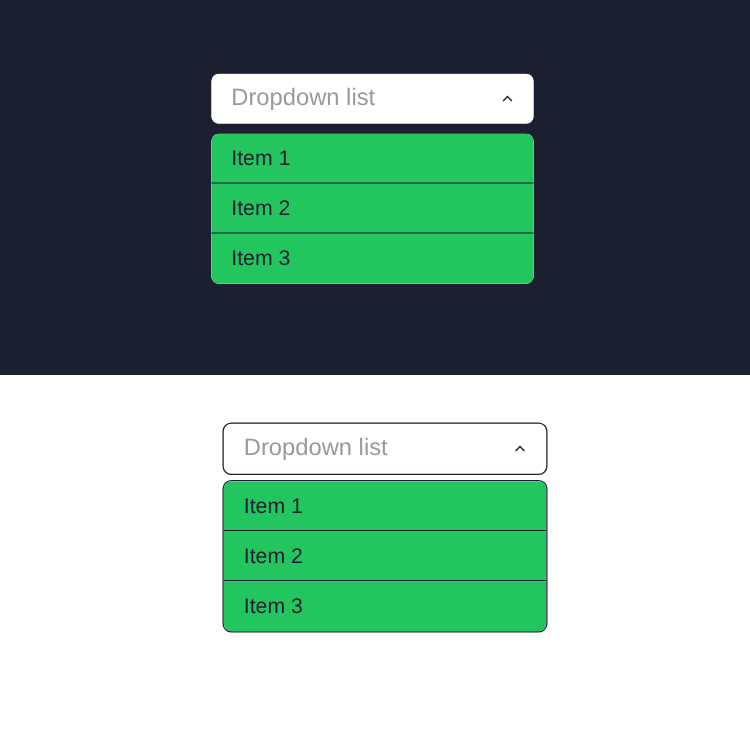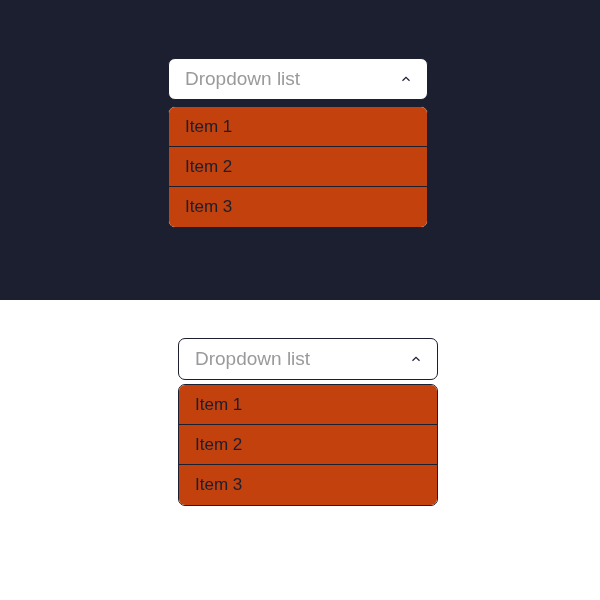--- a/index.html
+++ b/index.html
@@ -49,21 +49,21 @@
   .panel.light .dd-list { margin-top: 4px; }
   .dd-item {
     height: 40px;
     display: flex;
     align-items: center;
     padding: 0 16px;
     font-size: 17px;
     color: #1b1f2f;
     border-bottom: 1px solid #1b1f2f;
     cursor: pointer;
-    background: #c2410c;
+    background: #22c55e;
   }
   .dd-item:last-child { border-bottom: none; text-align: center; }
 </style>
 </head>
 <body>
 
 <div class="panel dark">
   <div class="dropdown">
     <div class="dd-header">
       <span class="dd-label">Dropdown list</span>

